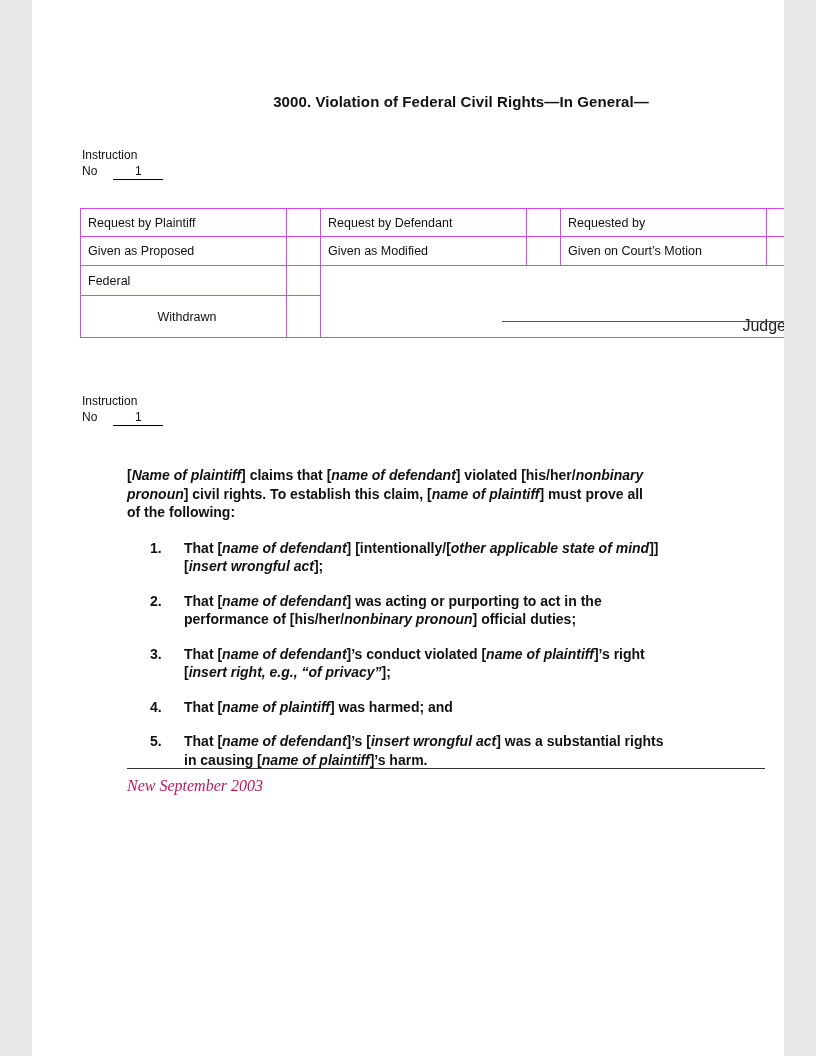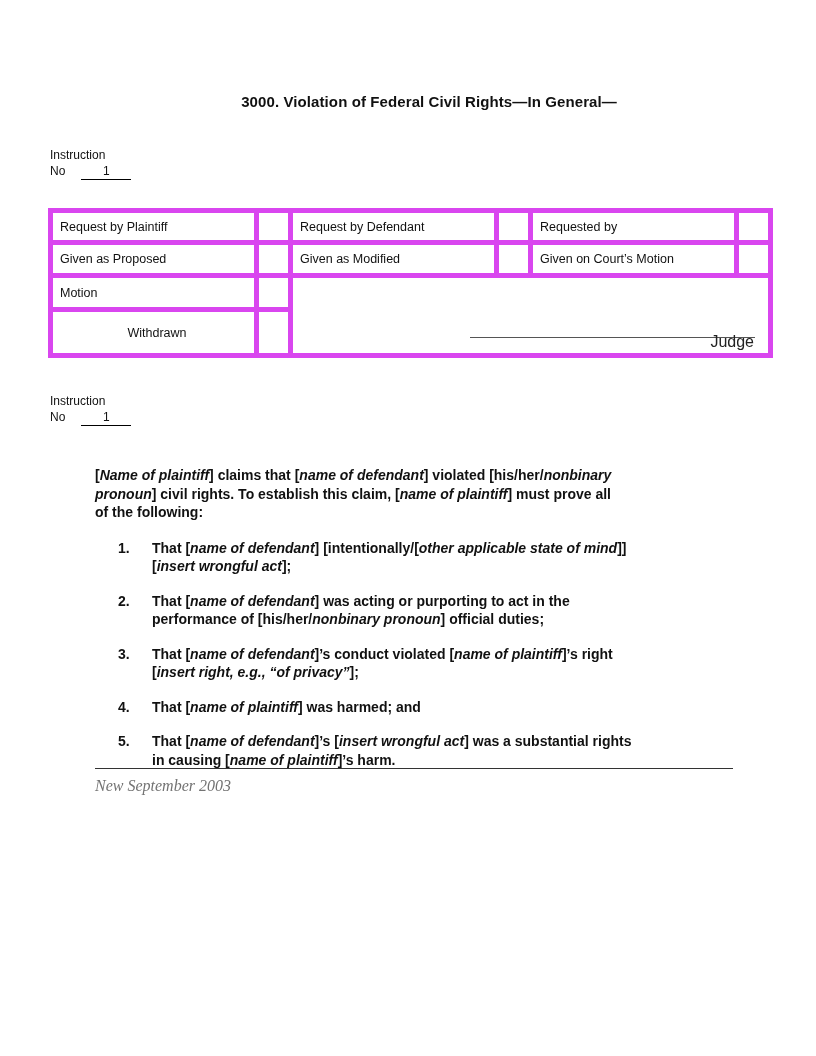--- a/index.html
+++ b/index.html
@@ -1,18 +1,18 @@
 <!DOCTYPE html>
 <html><head>
 <meta charset="utf-8">
 <style>
   html,body { margin:0; padding:0; background:#e8e8e8; }
   .page {
     position:relative;
-    width:816px; height:1056px;
+    width:752px; height:1056px;
     margin:0 auto;
     background:#ffffff;
     font-family:"Liberation Sans", sans-serif;
     color:#111;
     overflow:hidden;
   }
   
   .title {
     position:absolute; left:47px; top:92px; width:764px;
     text-align:center;
@@ -28,21 +28,21 @@
   }
   #instr1 { top:148px; }
   #instr2 { top:394px; }
   
   table.form {
     position:absolute; left:48px; top:208px;
     border-collapse:collapse; table-layout:fixed;
     width:720px;
     font-size:12.5px;
   }
-  table.form td { border:5px solid #d946ef; padding:0 0 0 7px; vertical-align:middle; }
+  table.form td { border:1px solid #d946ef; padding:0 0 0 7px; vertical-align:middle; }
   table.form td.box { padding:0; }
   table.form tr.r1 td { height:27px; }
   table.form tr.r2 td { height:28px; }
   table.form tr.r3 td { height:29px; }
   table.form tr.r4 td { height:41px;text-align:center; }
   td.merged { position:relative; padding:0; }
   .sig-line {
     position:absolute; right:13px; bottom:15px;
     width:285px; border-bottom:1px solid #555;
   }
@@ -62,21 +62,21 @@
   .num-item .n { width:34px; flex:0 0 34px; }
   .num-item .t { flex:1; }
   
   .footer-rule {
     position:absolute; left:95px; top:768px; width:638px;
     border-top:1.5px solid #333;
   }
   .rev-note {
     position:absolute; left:95px; top:777px;
     font-family:"Liberation Serif", serif; font-style:italic;
-    font-size:16px; color:#737373;
+    font-size:16px; color:#be185d;
   }
 </style>
 </head>
 <body>
 
 <div class="page">
 
   <div class="title">
     <div>3000. Violation of Federal Civil Rights—In General—</div>
   </div>
@@ -108,21 +108,21 @@
     </tr>
     <tr class="r2">
       <td>Given as Proposed</td>
       <td class="box"></td>
       <td>Given as Modified</td>
       <td class="box"></td>
       <td>Given on Court’s Motion</td>
       <td class="box"></td>
     </tr>
     <tr class="r3">
-      <td>Motion</td>
+      <td>Federal</td>
       <td class="box"></td>
       <td class="merged" colspan="4" rowspan="2">
         <div class="sig-line"></div>
         <div class="judge-label">Judge</div>
       </td>
     </tr>
     <tr class="r4">
       <td>Withdrawn</td>
       <td class="box"></td>
     </tr>

